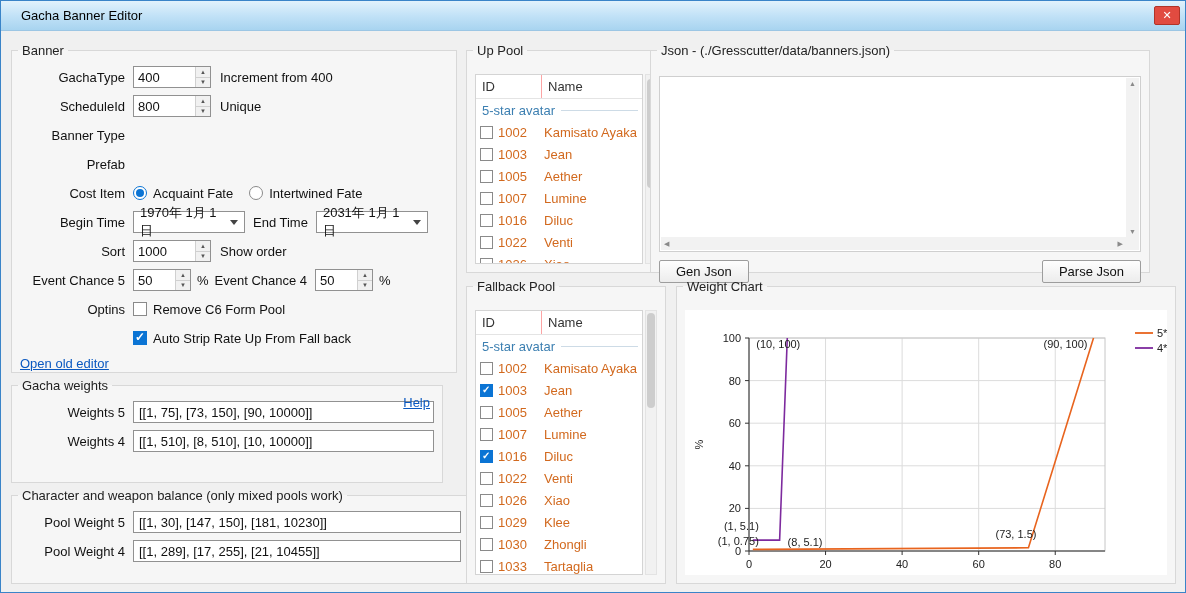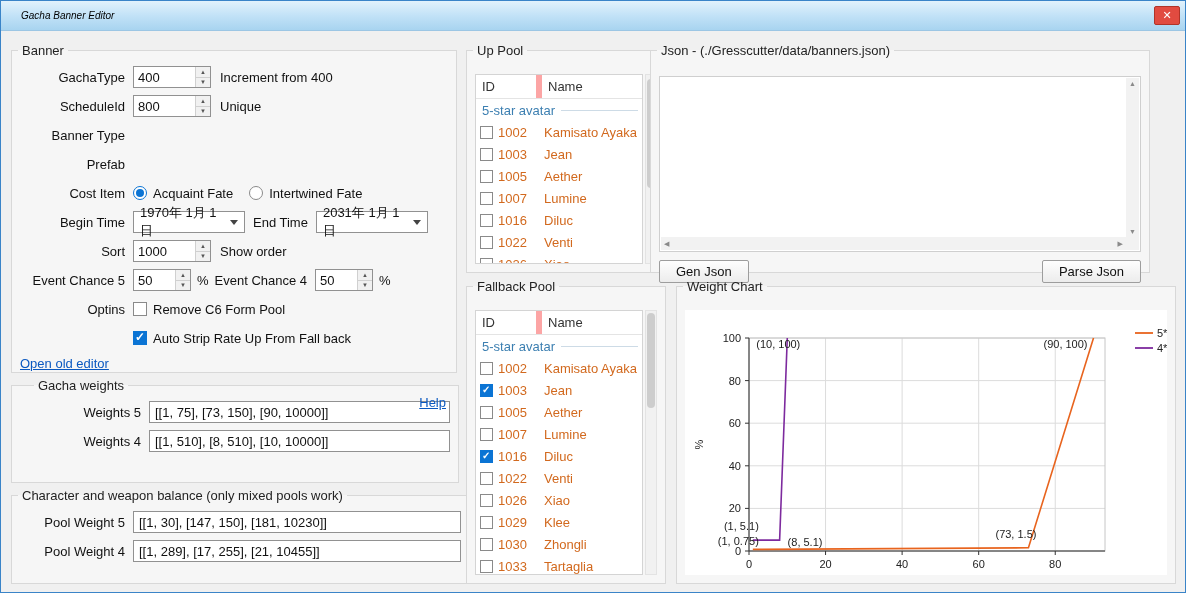--- a/index.html
+++ b/index.html
@@ -1,27 +1,27 @@
 <!DOCTYPE html>
 <html><head>
 <meta charset="utf-8">
 <style>
   * { margin:0; padding:0; box-sizing:border-box; }
   body { font-family:"Liberation Sans", sans-serif; font-size:13px; color:#111; background:#fff; }
   .window { position:relative; width:1186px; height:593px; background:#f0f0f0; border:1px solid #3a84c8; overflow:hidden; }
 
   .titlebar { height:30px; background:linear-gradient(180deg,#e2f2fc,#c2e2f7 50%,#a8d4f0); display:flex; align-items:center; padding-left:20px; border-bottom:1px solid #9cc6e4; }
-  .title { font-size:10px; color:#000;font-style:italic; }
+  .title { font-size:13px; color:#000; }
   .close-btn { position:absolute; top:5px; right:5px; width:26px; height:19px; background:#e14b40; border:1px solid #b03328; border-radius:2px; color:#fff; display:flex; align-items:center; justify-content:center; font-size:11px; cursor:pointer; }
 
   fieldset { position:absolute; border:1px solid #d8d8d8; background:#f6f6f6; }
   legend { padding:0 4px; margin-left:6px; color:#222; }
 
   .fs-banner   { left:10px;  top:42px;  width:446px; height:330px; }
-  .fs-weights  { left:10px;  top:377px; width:423px; height:105px;padding-left:16px; }
+  .fs-weights  { left:10px;  top:377px; width:423px; height:105px; }
   .fs-balance  { left:10px;  top:487px; width:446px; height:96px;  }
   .fs-uppool   { left:465px; top:42px;  width:200px; height:230px; }
   .fs-fallback { left:465px; top:278px; width:200px; height:305px; }
   .fs-json     { left:649px; top:42px;  width:500px; height:230px; }
   .fs-chart    { left:675px; top:278px; width:500px; height:305px; }
 
   .group-body { padding-top:8px; }
   .frow { display:flex; align-items:center; height:22px; margin:0 8px 7px 8px; }
   .flabel { width:105px; text-align:right; margin-right:8px; flex:none; }
   .hint { margin-left:9px; }
@@ -49,21 +49,21 @@
   .cb.checked { background:#0b74d4; border-color:#0b74d4; }
   .cb.checked::after { content:"✓"; position:absolute; left:1px; top:-2px; color:#fff; font-size:12px; font-weight:bold; }
 
   .tinput { height:22px; border:1px solid #919191; background:#fff; display:flex; align-items:center; padding:0 5px; flex:none; overflow:hidden; white-space:nowrap; }
   .link { color:#0a58c0; text-decoration:underline; cursor:pointer; }
   .frow-link { margin:5px 8px; }
   .help-link { position:absolute; top:2px; right:12px; }
 
   .pool-table { position:absolute; left:8px; right:22px; top:16px; bottom:8px; background:#fff; border:1px solid #d4d4d4; overflow:hidden; }
   .phead { display:flex; align-items:stretch; height:24px; border-bottom:1px solid #e4e4e4; }
-  .phead .hid { width:66px; padding-left:6px; border-right:6px solid #fca5a5; display:flex; align-items:center; color:#333; }
+  .phead .hid { width:66px; padding-left:6px; border-right:1px solid #fca5a5; display:flex; align-items:center; color:#333; }
   .phead .hname { padding-left:6px; display:flex; align-items:center; color:#333; }
   .psection { display:flex; align-items:center; height:22px; color:#3c7fb1; padding-left:6px; }
   .psection .secline { flex:1; border-top:1px solid #cddbe6; margin:0 4px 0 6px; }
   .prow { display:flex; align-items:center; height:22px; padding-left:4px; }
   .prow .cb { width:13px; height:13px; margin-right:5px; }
   .prow .cb.checked::after { font-size:10px; left:1px; top:-1px; }
   .pid { width:46px; color:#d2691e; flex:none; }
   .pname { color:#d2691e; white-space:nowrap; }
   .tscroll { position:absolute; right:8px; top:16px; bottom:8px; width:12px; background:#f1f1f1; border:1px solid #e3e3e3; }
   .tthumb { position:absolute; left:1px; right:1px; background:#cdcdcd; border-radius:5px; }

